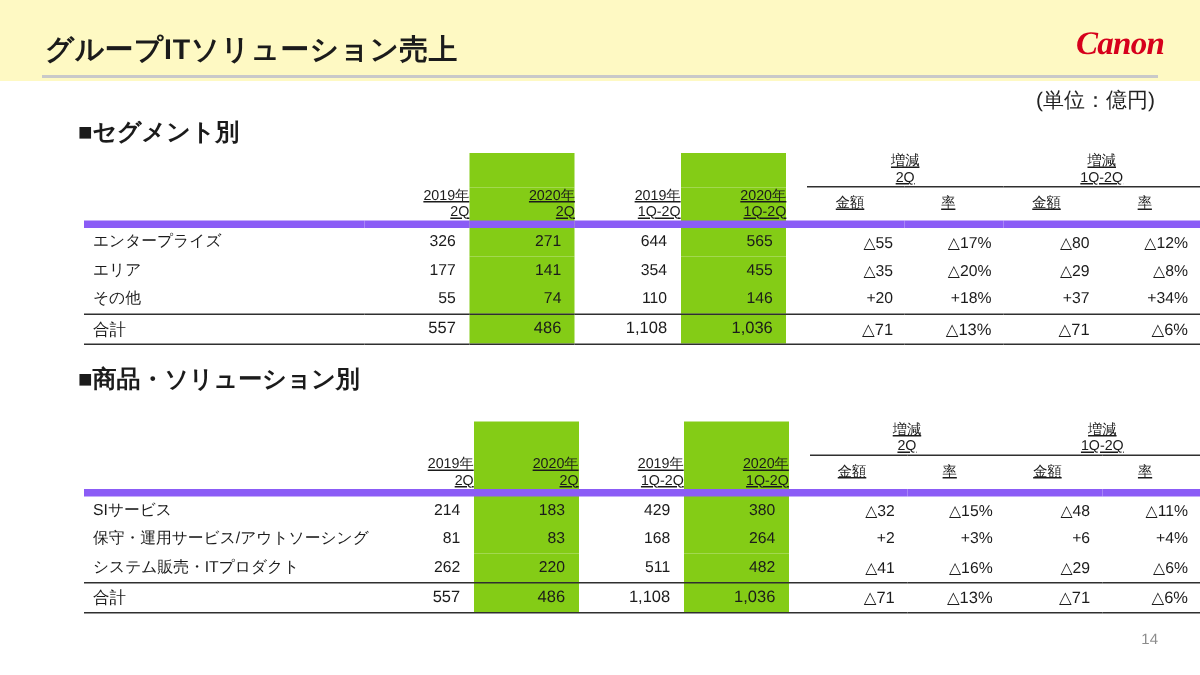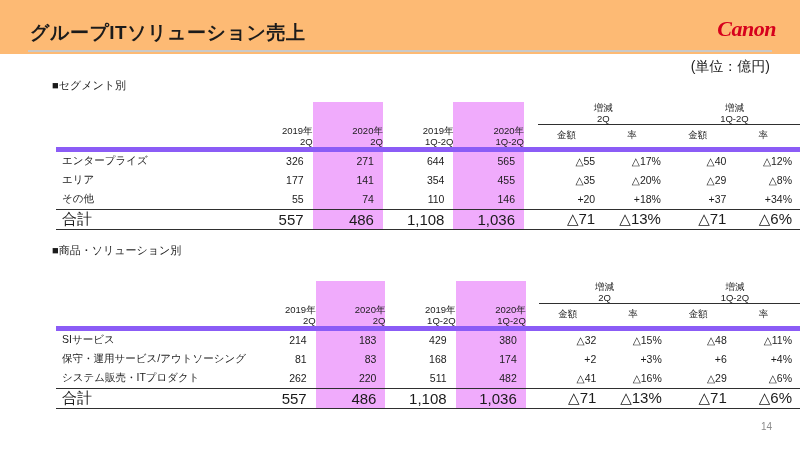--- a/index.html
+++ b/index.html
@@ -21,21 +21,21 @@
     background: #ffffff;
     box-sizing: border-box;
   }
   
   .header {
     position: absolute;
     left: 0;
     top: 0;
     width: 800px;
     height: 54px;
-    background: #fdba74;
+    background: #fef9c3;
   }
   .header-title {
     position: absolute;
     left: 30px;
     top: 20px;
     font-size: 19px;
     font-weight: bold;
     letter-spacing: 0.5px;
     color: #1b1b1b;
     white-space: nowrap;
@@ -63,22 +63,22 @@
   .unit-note {
     position: absolute;
     right: 30px;
     top: 58px;
     font-size: 14px;
     color: #222;
   }
   
   .section-title {
     position: absolute;
-    font-size: 11px;
-    font-weight: normal;
+    font-size: 16px;
+    font-weight: bold;
     color: #1b1b1b;
   }
   .sec1-title { left: 52px; top: 78px; }
   .sec2-title { left: 52px; top: 243px; }
 
   table.grid {
     position: absolute;
     border-collapse: collapse;
     font-size: 10px;
     color: #1b1b1b;
@@ -88,28 +88,29 @@
     font-weight: normal;
     vertical-align: middle;
     white-space: nowrap;
   }
   .sec1-table { left: 56px; top: 102px; }
   .sec2-table { left: 56px; top: 281px; }
 
   
   .c-label { width: 182px; text-align: left; padding-left: 4px !important; }
   .c-num   { width: 62px;  text-align: right; padding-right: 9px !important; }
-  .c-num-hl{ width: 62px;  text-align: right; padding-right: 9px !important; background: #f0abfc; }
+  .c-num-hl{ width: 62px;  text-align: right; padding-right: 9px !important; background: #84cc16; }
   .c-delta { width: 58px;  text-align: right; padding-right: 8px !important; }
 
   .hdr-row td {
     height: 17px;
     font-size: 9.5px;
     text-align: center;
     color: #1b1b1b;
+    text-decoration: underline;
   }
   .hdr-2line {
     line-height: 11px;
     text-align: center !important;
     padding: 0 !important;
   }
   .hdr-2line div { text-align: right; }
   .hdr-group {
     font-size: 9.5px;
     text-align: center !important;
@@ -124,21 +125,21 @@
   }
   .top-rule td {
     border-top: 5px solid #8b5cf6;
   }
   .body-row td {
     height: 19px;
     font-size: 10.5px;
   }
   .total-row td {
     height: 19px;
-    font-size: 15px;
+    font-size: 11px;
     border-top: 1px solid #2f2f2f;
     border-bottom: 1px solid #2f2f2f;
   }
   .label-cell {
     text-align: left;
     padding-left: 6px !important;
     font-size: 10.5px;
   }
   .spacer-col { width: 14px; }
   .page-num {
@@ -209,21 +210,21 @@
 
     <tr class="body-row top-rule">
       <td class="c-label label-cell">エンタープライズ</td>
       <td class="c-num">326</td>
       <td class="c-num-hl">271</td>
       <td class="c-num">644</td>
       <td class="c-num-hl">565</td>
       <td class="spacer-col"></td>
       <td class="c-delta">△55</td>
       <td class="c-delta">△17%</td>
-      <td class="c-delta">△40</td>
+      <td class="c-delta">△80</td>
       <td class="c-delta">△12%</td>
     </tr>
     <tr class="body-row">
       <td class="c-label label-cell">エリア</td>
       <td class="c-num">177</td>
       <td class="c-num-hl">141</td>
       <td class="c-num">354</td>
       <td class="c-num-hl">455</td>
       <td class="spacer-col"></td>
       <td class="c-delta">△35</td>
@@ -313,21 +314,21 @@
       <td class="c-delta">△32</td>
       <td class="c-delta">△15%</td>
       <td class="c-delta">△48</td>
       <td class="c-delta">△11%</td>
     </tr>
     <tr class="body-row">
       <td class="c-label label-cell">保守・運用サービス/アウトソーシング</td>
       <td class="c-num">81</td>
       <td class="c-num-hl">83</td>
       <td class="c-num">168</td>
-      <td class="c-num-hl">174</td>
+      <td class="c-num-hl">264</td>
       <td class="spacer-col"></td>
       <td class="c-delta">+2</td>
       <td class="c-delta">+3%</td>
       <td class="c-delta">+6</td>
       <td class="c-delta">+4%</td>
     </tr>
     <tr class="body-row">
       <td class="c-label label-cell">システム販売・ITプロダクト</td>
       <td class="c-num">262</td>
       <td class="c-num-hl">220</td>

